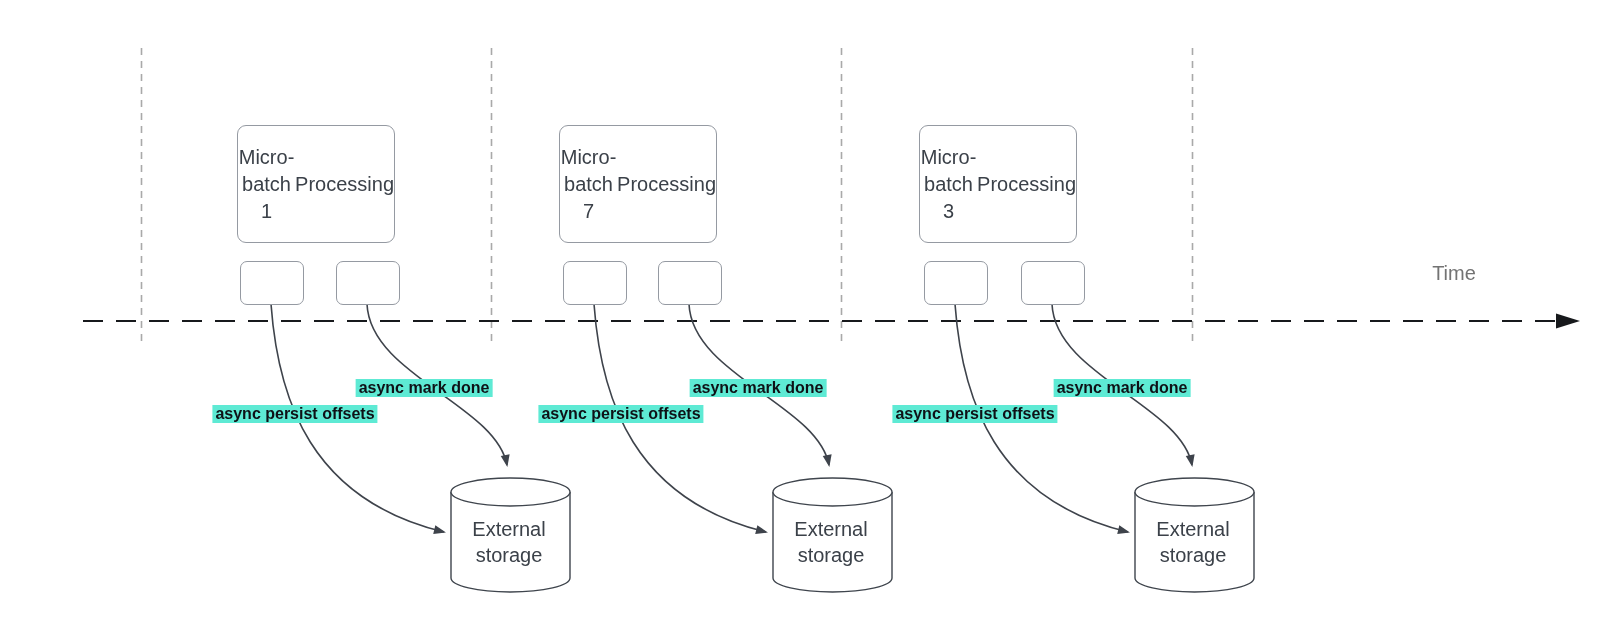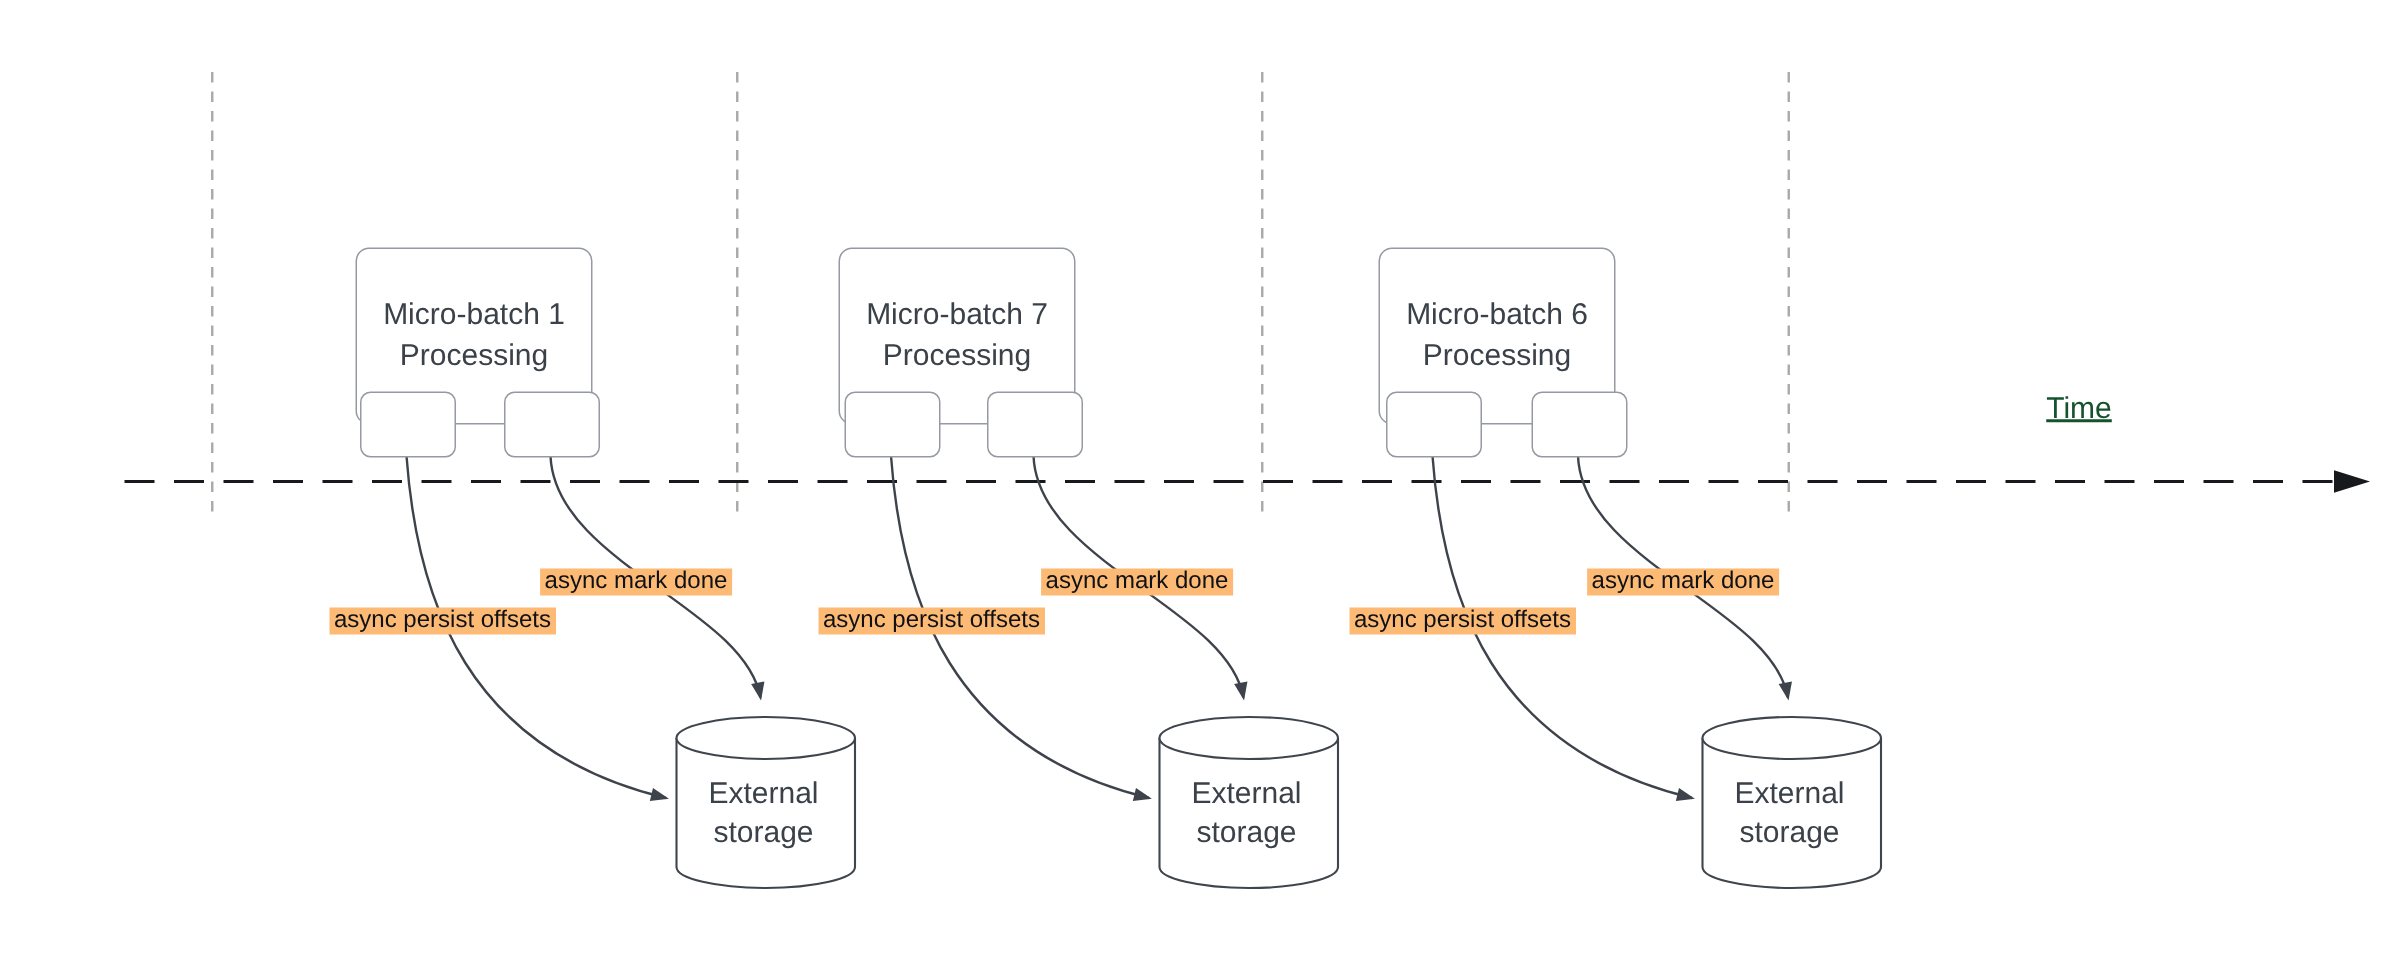--- a/index.html
+++ b/index.html
@@ -23,72 +23,70 @@
   }
   .main-box {
     position: absolute;
     top: 125px;
     width: 156px;
     height: 116px;
     background: #ffffff;
     border: 1px solid #959aa2;
     border-radius: 9px;
     display: flex;
-    flex-direction: column;
+    flex-direction: row;
     align-items: center;
     justify-content: center;
     font-size: 20px;
     line-height: 27px;
     color: #3b4149;
     text-align: center;
     z-index: 2;
-    margin-top: 40px;
   }
   .mini-box {
     position: absolute;
     top: 261px;
     width: 62px;
     height: 42px;
     background: #ffffff;
     border: 1px solid #959aa2;
     border-radius: 7px;
     z-index: 2;
   }
   .arrow-label {
     position: absolute;
     transform: translate(-50%, -50%);
-    background: #fdba74;
+    background: #5eead4;
     padding: 0 3px;
     font-size: 16px;
-    font-weight: normal;
+    font-weight: bold;
     color: #0e1116;
     white-space: nowrap;
     z-index: 3;
   }
   .arrow-label.persist { top: 414px; }
   .arrow-label.done { top: 388px; }
   .storage-label {
     position: absolute;
     top: 516px;
     width: 116px;
     text-align: center;
     font-size: 20px;
     line-height: 26px;
     color: #3b4149;
     z-index: 3;
   }
   .time-label {
     position: absolute;
-    left: 1386px;
+    left: 1454px;
     top: 273px;
     transform: translate(-50%, -50%);
     font-size: 20px;
-    color: #14532d;
+    color: #737373;
     z-index: 3;
-    text-decoration: underline;
   }
 </style>
 </head>
 <body>
 
 <div class="canvas">
 
   <svg class="layer" width="1600" height="642" viewBox="0 0 1600 642">
     <defs>
       <marker id="ah" markerWidth="14" markerHeight="12" refX="11" refY="5" orient="auto" markerUnits="userSpaceOnUse">
@@ -149,21 +147,21 @@
   <div class="mini-box" style="left:563px"></div>
   <div class="mini-box" style="left:658px"></div>
   <div class="arrow-label persist" style="left:621px">async persist offsets</div>
   <div class="arrow-label done" style="left:758px">async mark done</div>
   <div class="storage-label" style="left:773px">
     <div>External</div>
     <div>storage</div>
   </div>
 
   <div class="main-box" style="left:919px">
-    <span>Micro-batch 6</span>
+    <span>Micro-batch 3</span>
     <span>Processing</span>
   </div>
   <div class="mini-box" style="left:924px"></div>
   <div class="mini-box" style="left:1021px"></div>
   <div class="arrow-label persist" style="left:975px">async persist offsets</div>
   <div class="arrow-label done" style="left:1122px">async mark done</div>
   <div class="storage-label" style="left:1135px">
     <div>External</div>
     <div>storage</div>
   </div>

